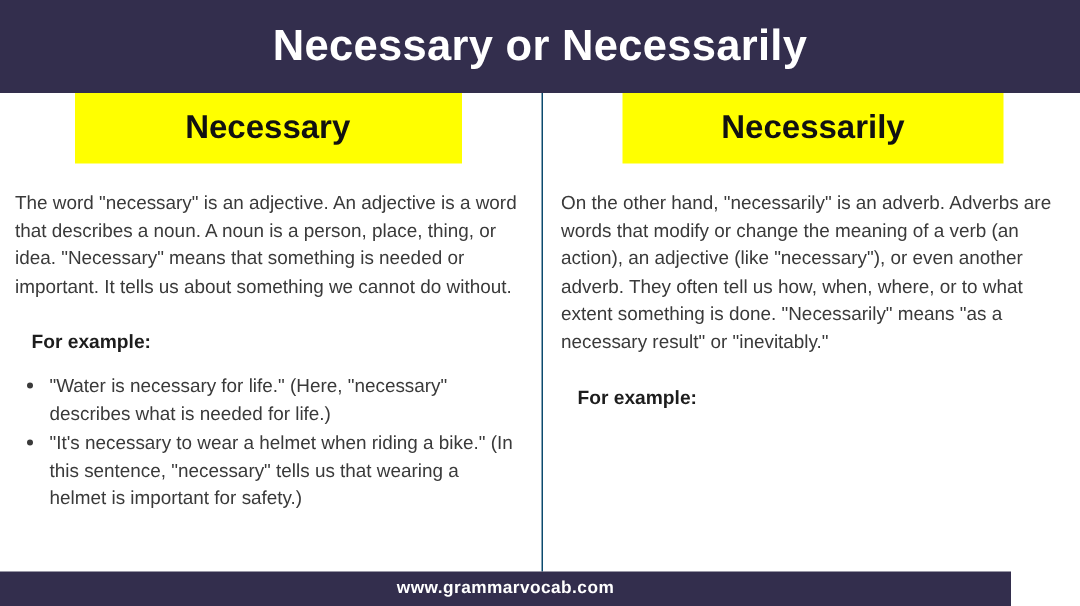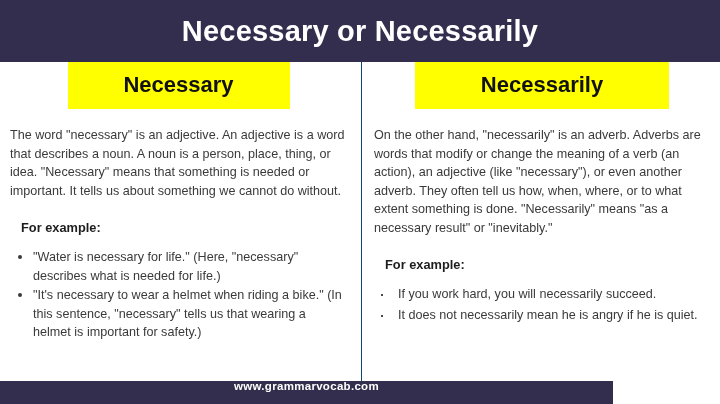--- a/index.html
+++ b/index.html
@@ -76,21 +76,21 @@
   .subhead {
     display: inline-block;
     background: #FFFF00;
     color: #111111;
     font-size: 22px;
     font-weight: bold;
     line-height: 1;
     padding: 12px 0 13px 0;
     font-family: "Liberation Sans", sans-serif;
   }
-  .col-left .subhead { width: 222px; }
+  .col-left .subhead { width: 258px; }
   .col-right .subhead { width: 254px; }
 
   
   .body-text {
     color: #3a3a3a;
     font-size: 12.6px;
     line-height: 18.5px;
     margin: 0;
     font-family: "Liberation Sans", sans-serif;
   }
@@ -145,24 +145,25 @@
   ul.bullets.small-dots li {
     padding-left: 24px;
     margin-bottom: 2px;
   }
 
   
   .footer-bar {
     position: absolute;
     left: 0;
     top: 381px;
-    width: 613px;
+    width: 674px;
     height: 23px;
     background: #332E4D;
     display: flex;
+    align-items: center;
     justify-content: center;
   }
   .footer-text {
     color: #ffffff;
     font-size: 11.5px;
     font-weight: bold;
     letter-spacing: 0.3px;
     line-height: 1;
     font-family: "Liberation Sans", sans-serif;
   }
@@ -189,24 +190,20 @@
         <li>"It's necessary to wear a helmet when riding a bike." (In this sentence, "necessary" tells us that wearing a helmet is important for safety.)</li>
       </ul>
     </div>
 
     <div class="col col-right">
       <div class="subhead-wrap">
         <span class="subhead">Necessarily</span>
       </div>
       <p class="body-text">On the other hand, "necessarily" is an adverb. Adverbs are words that modify or change the meaning of a verb (an action), an adjective (like "necessary"), or even another adverb. They often tell us how, when, where, or to what extent something is done. "Necessarily" means "as a necessary result" or "inevitably."</p>
       <p class="for-example">For example:</p>
-      <ul class="bullets small-dots">
-        <li>If you work hard, you will necessarily succeed.</li>
-        <li>It does not necessarily mean he is angry if he is quiet.</li>
-      </ul>
     </div>
 
   </div>
 
   <div class="footer-bar">
     <div class="footer-text">www.grammarvocab.com</div>
   </div>
 
 </div>
 

